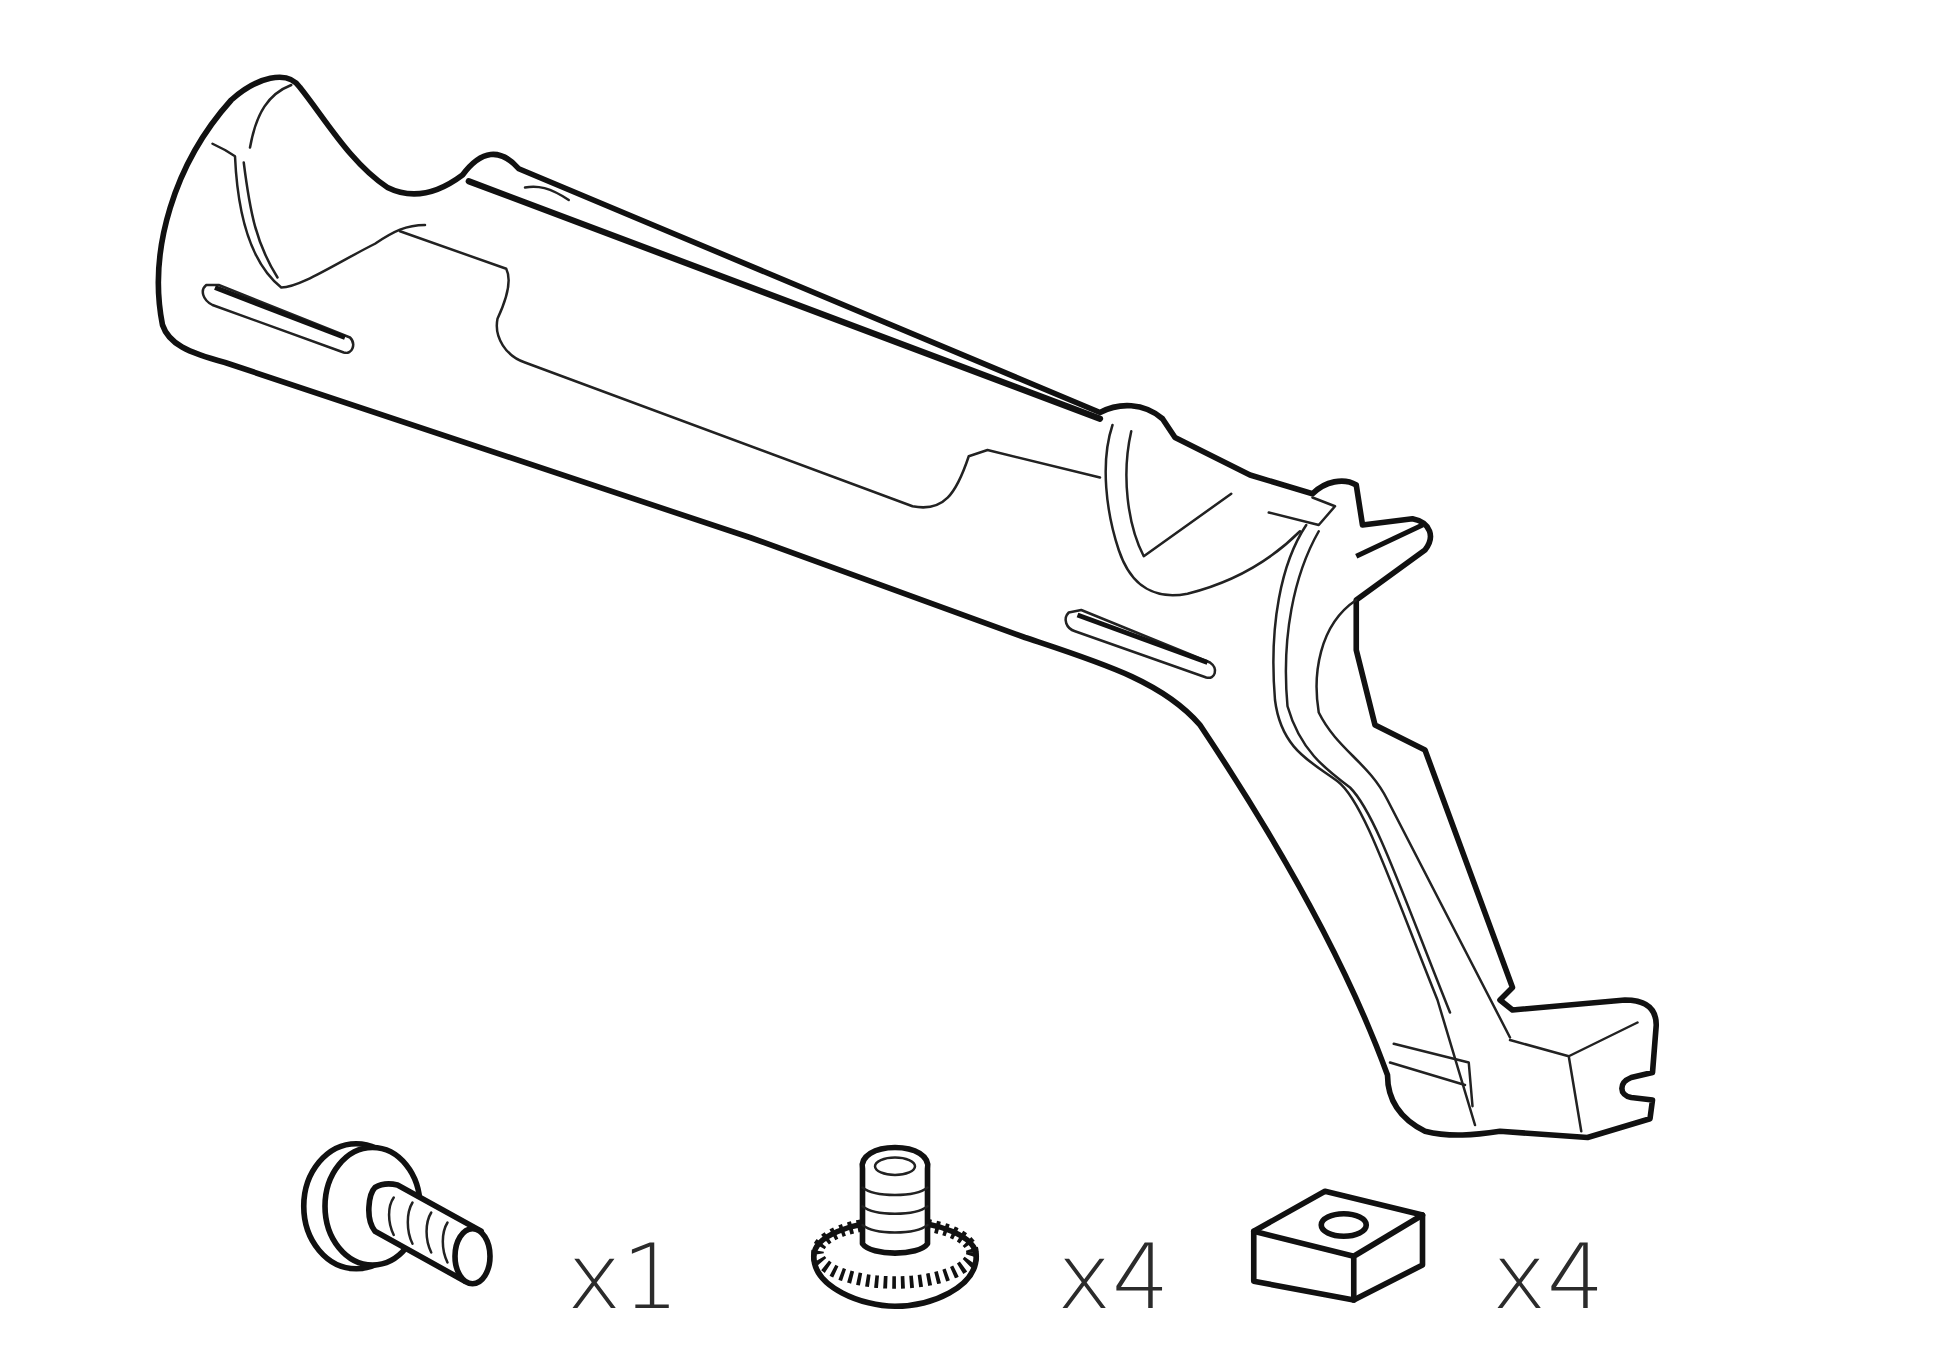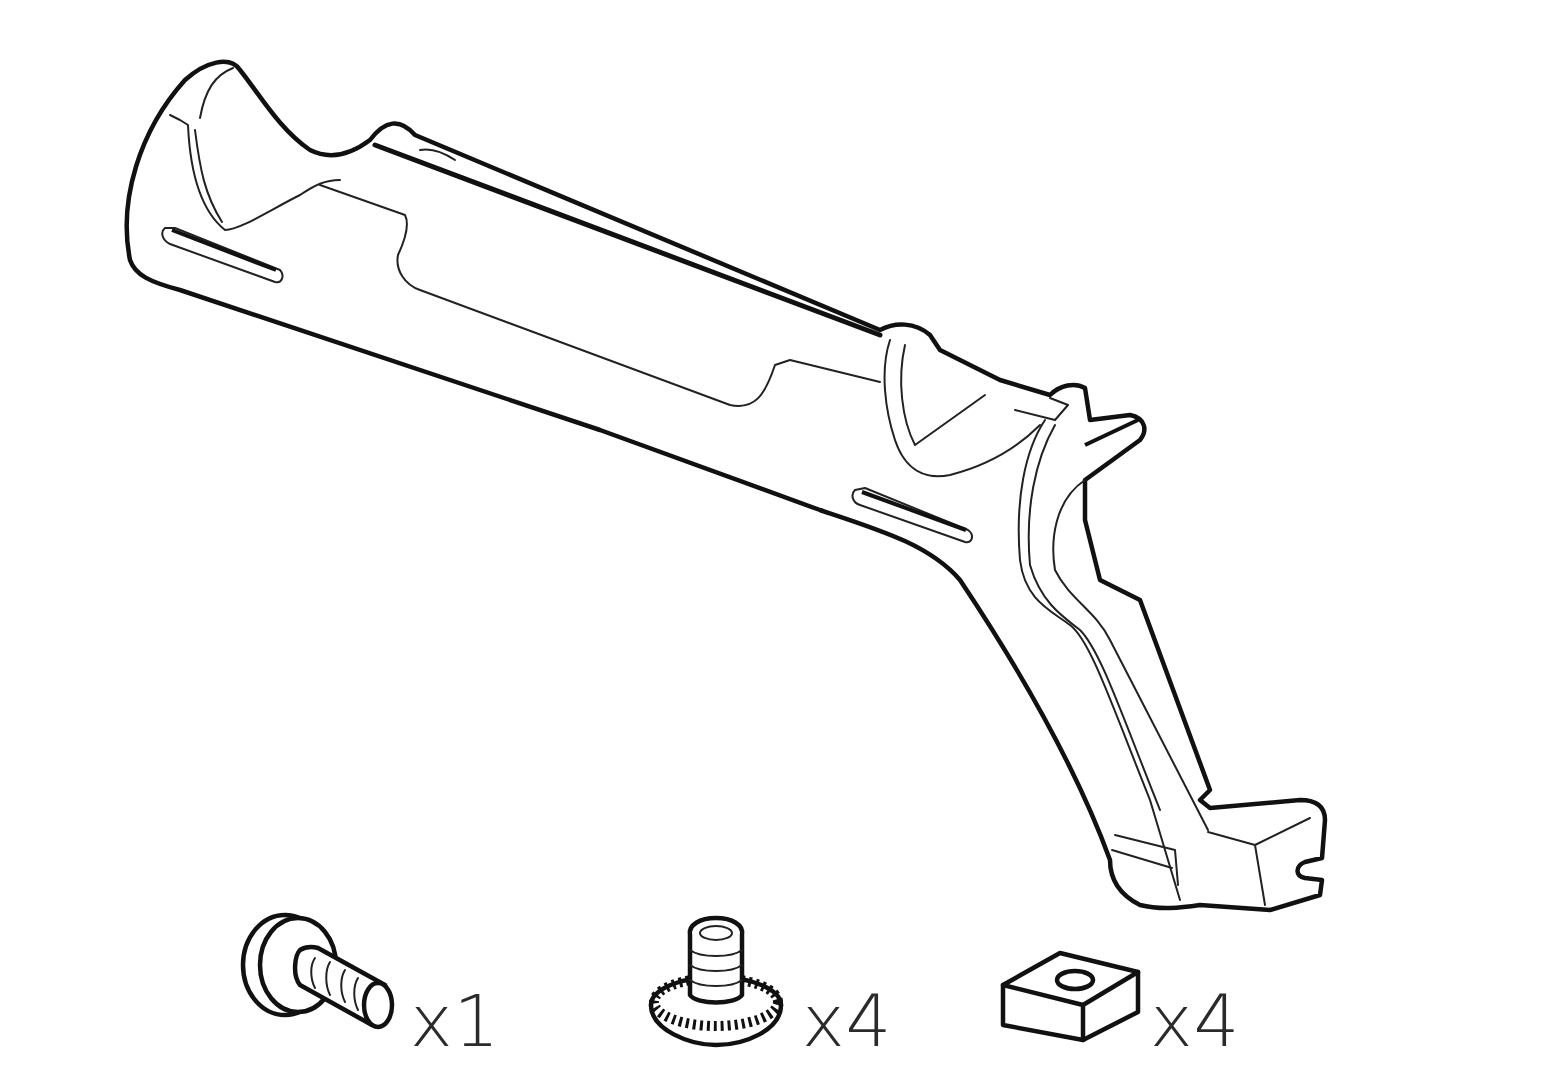--- a/index.html
+++ b/index.html
@@ -6,20 +6,21 @@
     body { width: 1561px; height: 1080px; position: relative; overflow: hidden; }
     svg.main { position: absolute; left: 0; top: 0; }
     .qty {
       position: absolute;
       font-family: "DejaVu Sans", sans-serif;
       font-weight: 200;
       font-size: 72px;
       color: #2b2b2b;
       letter-spacing: 1px;
       line-height: 1;
+      margin-left: 44px;
     }
     .thick { fill: none; stroke: #111; stroke-width: 4.5; stroke-linejoin: round; stroke-linecap: round; }
     .thin { fill: none; stroke: #222; stroke-width: 2; stroke-linejoin: round; stroke-linecap: round; }
     .fill-w { fill: #fff; }
   </style>
 </head>
 <body>
 
 <svg class="main" width="1561" height="1080" viewBox="0 0 1561 1080">
 

